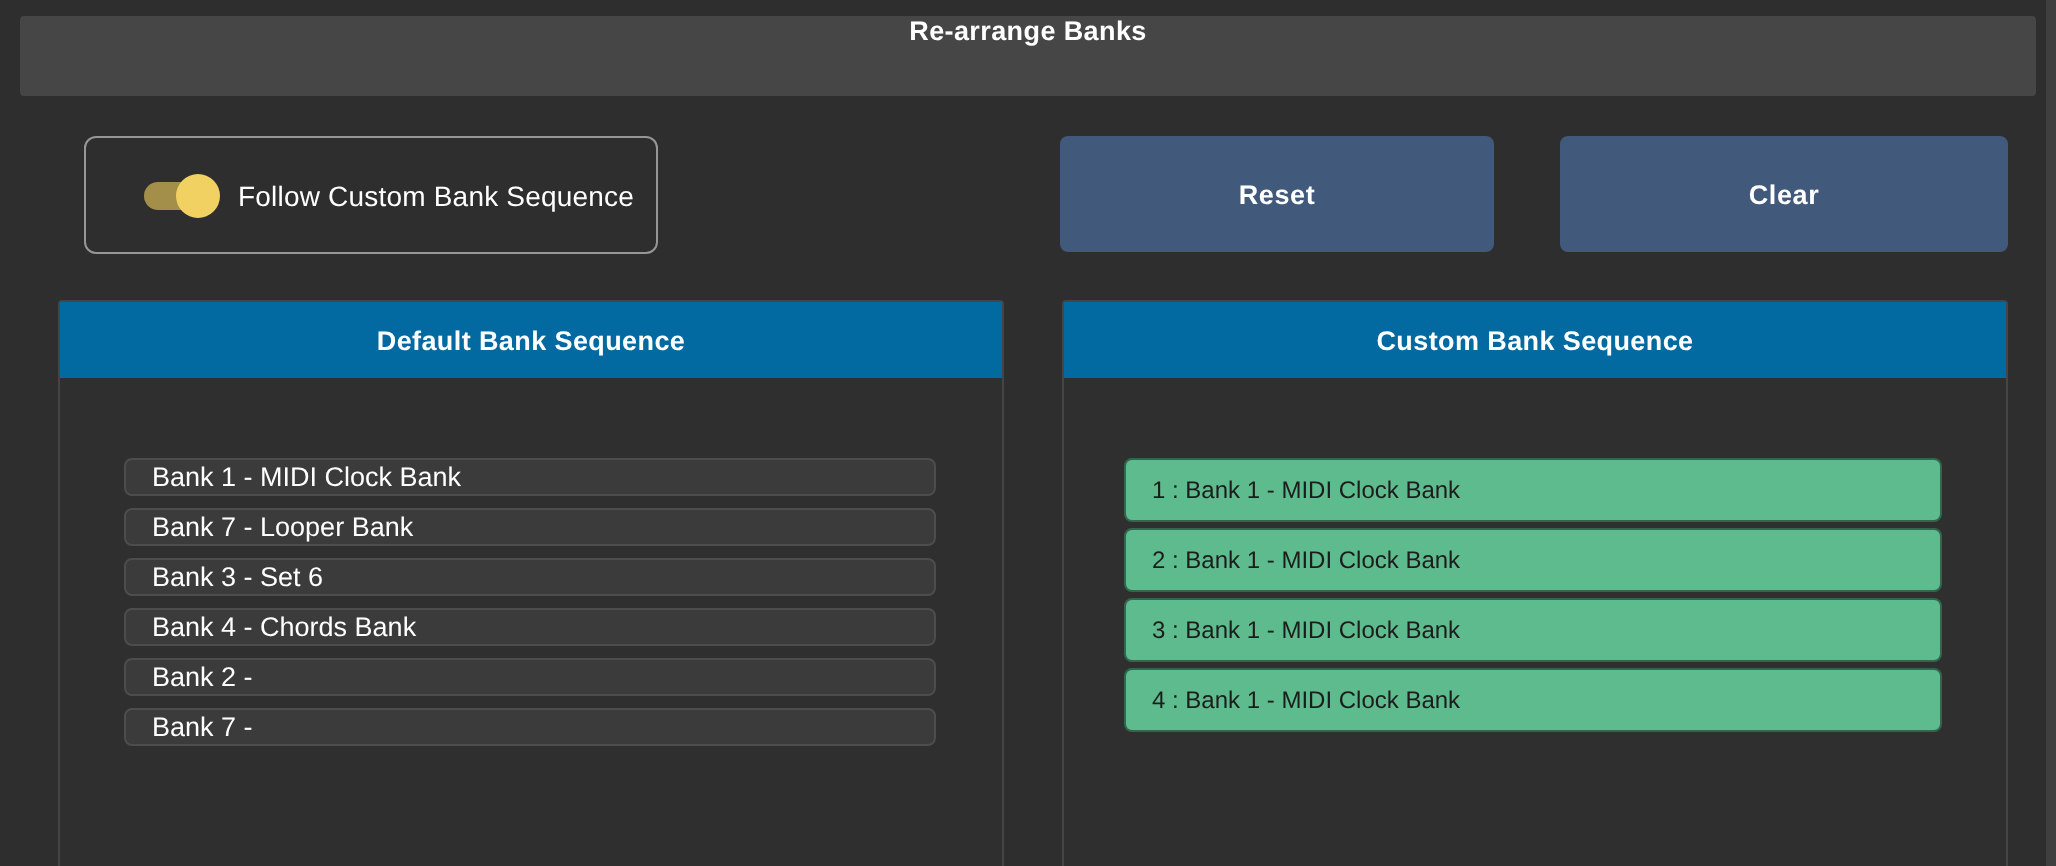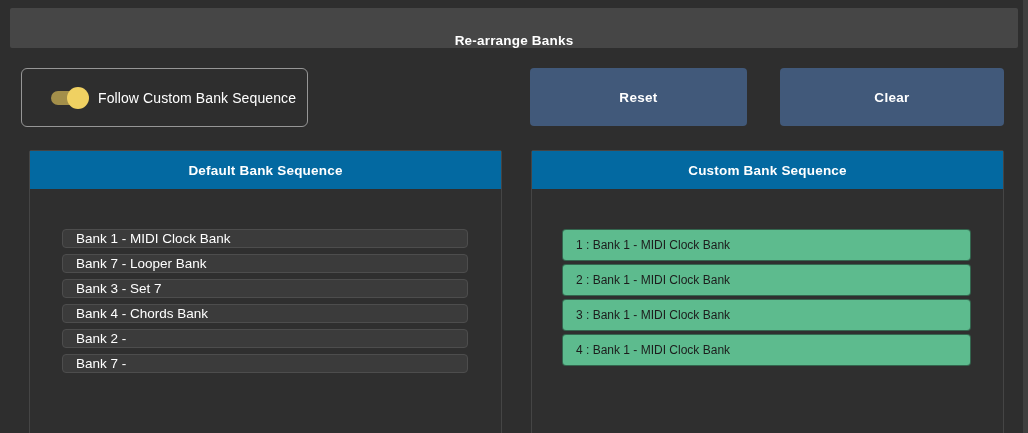--- a/index.html
+++ b/index.html
@@ -7,26 +7,26 @@
   body {
     background: #2e2e2e;
     font-family: "Liberation Sans", "DejaVu Sans", sans-serif;
     color: #fff;
     position: relative;
   }
 
   .titlebar {
     position: absolute; left: 10px; top: 8px; width: 1008px; height: 40px;
     background: #464646; border-radius: 2px;
-    display: flex; align-items: flex-end; justify-content: center;
+    display: flex; align-items: flex-start; justify-content: center;
     font-size: 13.5px; font-weight: 700; letter-spacing: .2px;
   }
 
   .toggle-card {
-    position: absolute; left: 21px; top: 68px; width: 287px; height: 59px;
+    position: absolute; left: 42px; top: 68px; width: 287px; height: 59px;
     border: 1px solid #969696; border-radius: 6px;
     display: flex; align-items: center; padding-left: 29px;
   }
   .switch { position: relative; width: 34px; height: 14px; flex: 0 0 auto; cursor: pointer; }
   .switch-track { position: absolute; left: 0; top: 0; width: 34px; height: 14px; border-radius: 7px; background: #a38f4a; }
   .switch-knob  { position: absolute; left: 16px; top: -4px; width: 22px; height: 22px; border-radius: 50%; background: #f0d162; }
   .toggle-label { margin-left: 13px; font-size: 14px; font-weight: 500; letter-spacing: .1px; }
 
   .btn {
     position: absolute; top: 68px; height: 58px;
@@ -93,21 +93,21 @@
     <span>Default Bank Sequence</span>
   </div>
   <div class="panel-body">
       <div class="bank-item">
       <span>Bank 1 - MIDI Clock Bank</span>
     </div>
       <div class="bank-item">
       <span>Bank 7 - Looper Bank</span>
     </div>
       <div class="bank-item">
-      <span>Bank 3 - Set 7</span>
+      <span>Bank 3 - Set 6</span>
     </div>
       <div class="bank-item">
       <span>Bank 4 - Chords Bank</span>
     </div>
       <div class="bank-item">
       <span>Bank 2 -</span>
     </div>
       <div class="bank-item">
       <span>Bank 7 -</span>
     </div>

